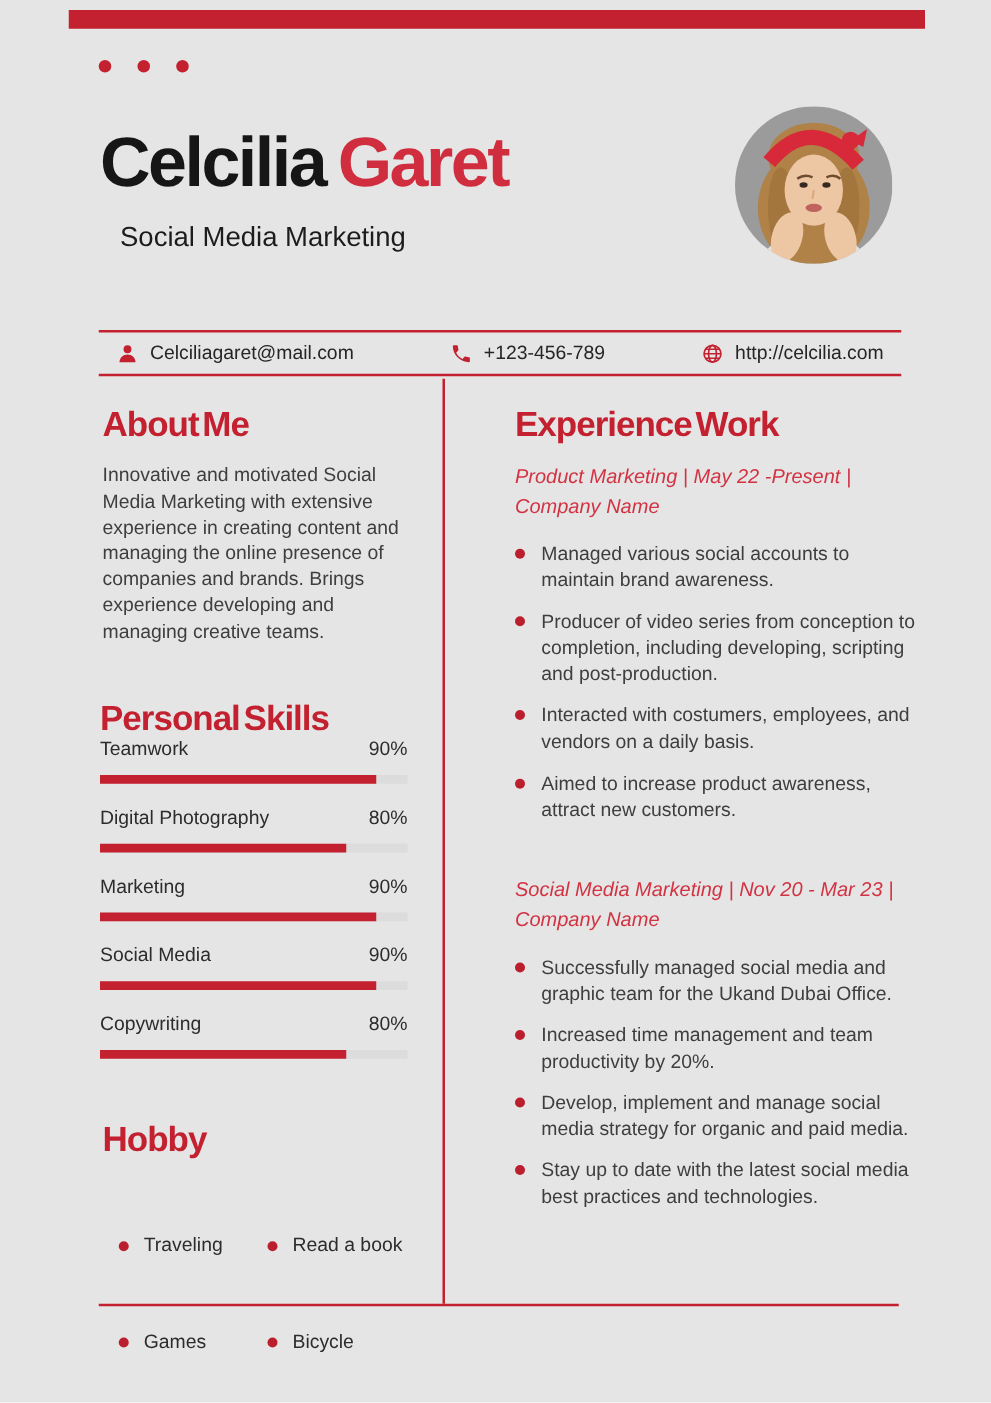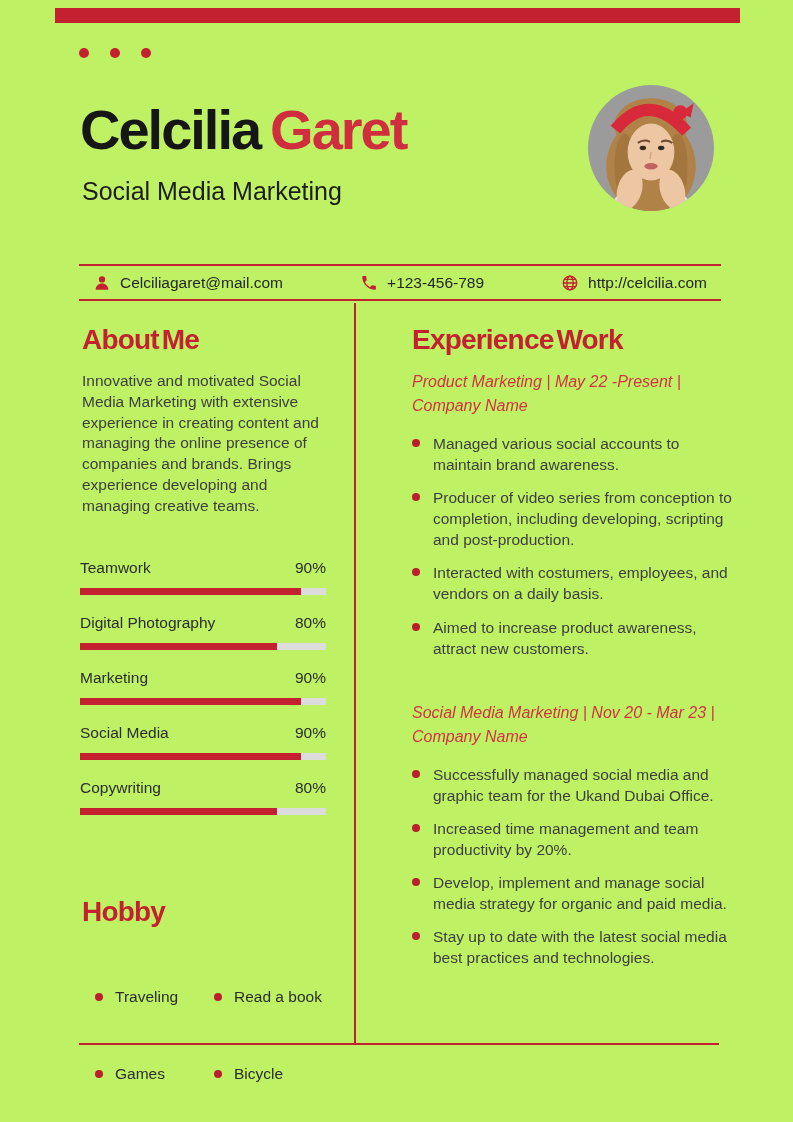--- a/index.html
+++ b/index.html
@@ -1,29 +1,29 @@
 <!DOCTYPE html>
 <html><head>
 <meta charset="utf-8">
 <style>
   :root { --accent:#c32130; --accent-bright:#d02e3e; --ink:#1a1a1a; --body:#3e3e3e; }
   html,body { margin:0; padding:0; background:#ffffff; }
-  .page { position:relative; width:793px; height:1122px; background:#bef264;
+  .page { position:relative; width:793px; height:1122px; background:#e5e5e5;
           font-family:"Liberation Sans", sans-serif; overflow:hidden; }
 
   .topbar { position:absolute; left:55px; top:8px; width:685px; height:15px; background:var(--accent); }
 
   .dots { position:absolute; left:79px; top:48px; display:flex; gap:21px; }
   .dot { width:10px; height:10px; border-radius:50%; background:var(--accent); }
 
   .name { position:absolute; left:80px; top:97px; font-size:56px; font-weight:800;
           letter-spacing:-2px; color:#161616; white-space:nowrap; }
   .name .first { margin-right:10px; }
   .name .red { color:var(--accent-bright); }
-  .subtitle { position:absolute; left:82px; top:177px; font-size:25px; color:#1c1c1c;text-align:right; }
+  .subtitle { position:absolute; left:96px; top:177px; font-size:22px; color:#1c1c1c;text-align:right; }
 
   .photo { position:absolute; left:588px; top:85px; width:126px; height:126px;
            border-radius:50%; overflow:hidden; }
   .photo svg { display:block; }
 
   .contactbar { position:absolute; left:79px; top:264px; width:642px; height:37px;
                 border-top:2px solid var(--accent); border-bottom:2px solid var(--accent);
                 display:flex; justify-content:space-between;
                 padding:0 14px; box-sizing:border-box; }
   .contact-item { display:flex; align-items:center; gap:9px; font-size:15.5px; color:#252525; }
@@ -129,20 +129,21 @@
 
   <div class="vdivider"></div>
   <div class="bottomrule"></div>
 
   <div class="about">
     <h2 class="sec">About Me</h2>
     <p>Innovative and motivated Social Media Marketing with extensive experience in creating content and managing the online presence of companies and brands. Brings experience developing and managing creative teams.</p>
   </div>
 
   <div class="skills">
+    <h2 class="sec">Personal Skills</h2>
     <div class="skill-list">
       <div class="skill">
         <div class="skill-head">
           <span>Teamwork</span>
           <span>90%</span>
         </div>
         <div class="skill-track">
             <div class="skill-fill" style="width: 90%;"></div>
           </div>
       </div>

